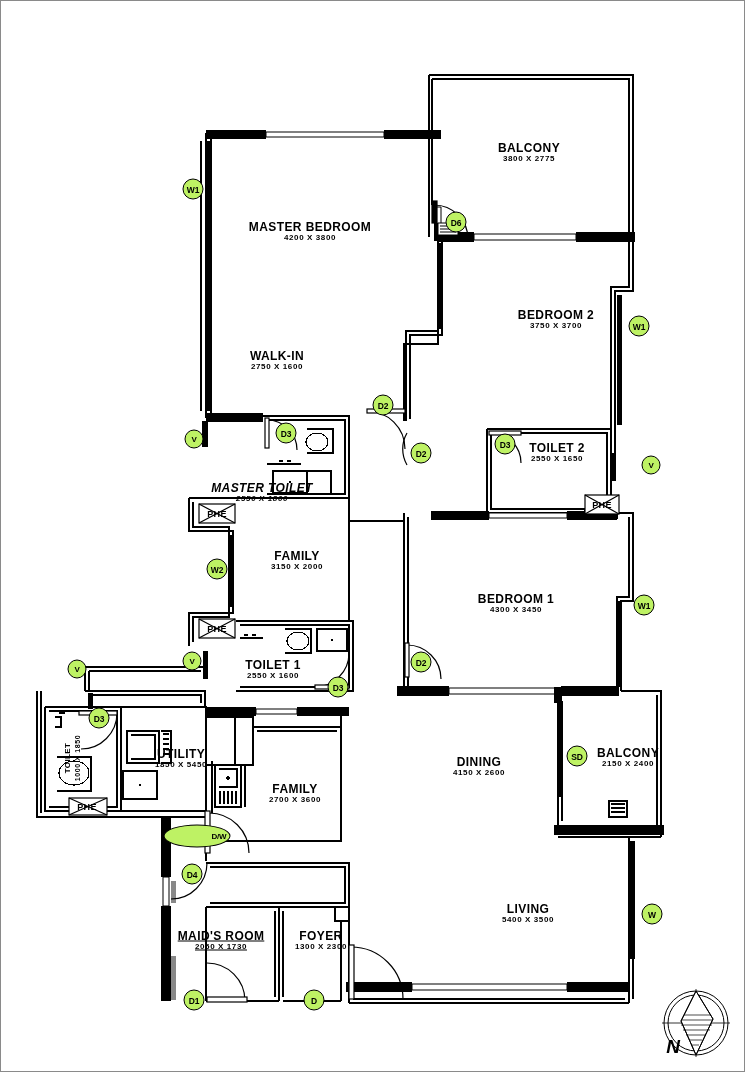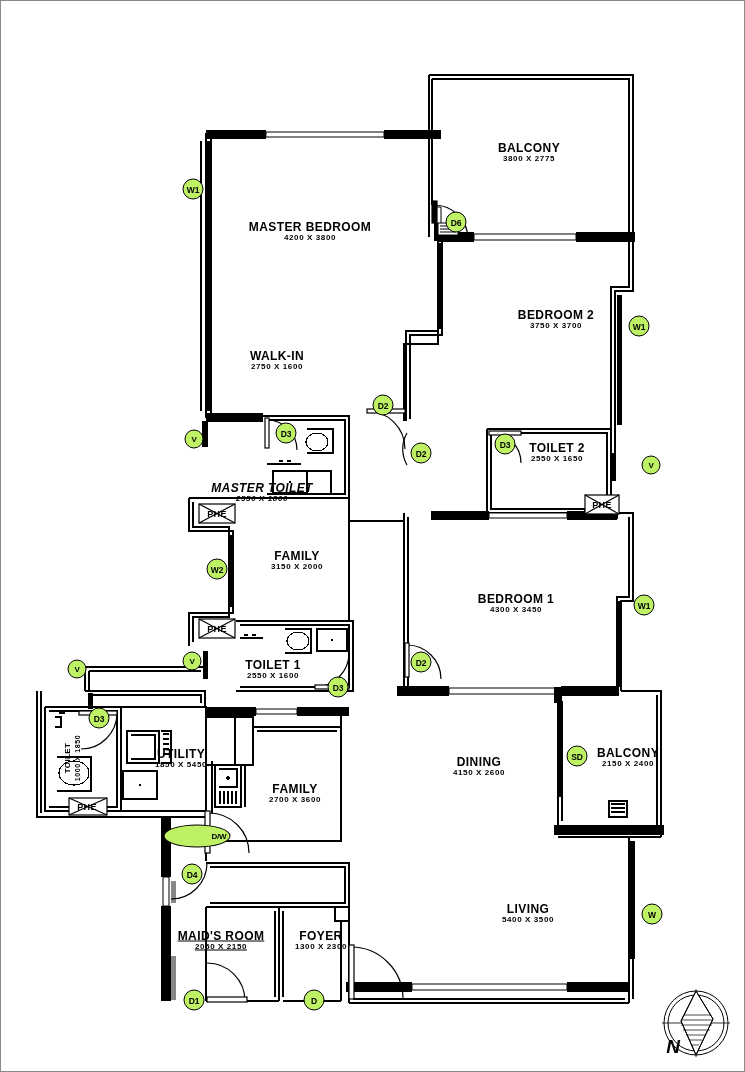--- a/index.html
+++ b/index.html
@@ -351,21 +351,21 @@
       <div class="lbl" style="left: 294px; top: 793px;">
         <div class="nm">FAMILY</div>
         <div class="dm">2700 X 3600</div>
       </div>
       <div class="lbl" style="left: 527px; top: 913px;">
         <div class="nm">LIVING</div>
         <div class="dm">5400 X 3500</div>
       </div>
       <div class="lbl" style="left: 220px; top: 940px; text-decoration: underline;">
         <div class="nm">MAID'S ROOM</div>
-        <div class="dm">2050 X 2150</div>
+        <div class="dm">2050 X 1730</div>
       </div>
       <div class="lbl" style="left: 320px; top: 940px;">
         <div class="nm">FOYER</div>
         <div class="dm">1300 X 2300</div>
       </div>
       <div class="lbl small rot" style="left: 71px; top: 757px;">
         <div class="nm">TOILET</div>
         <div class="dm">1000 X 1850</div>
       </div>
     </div>

